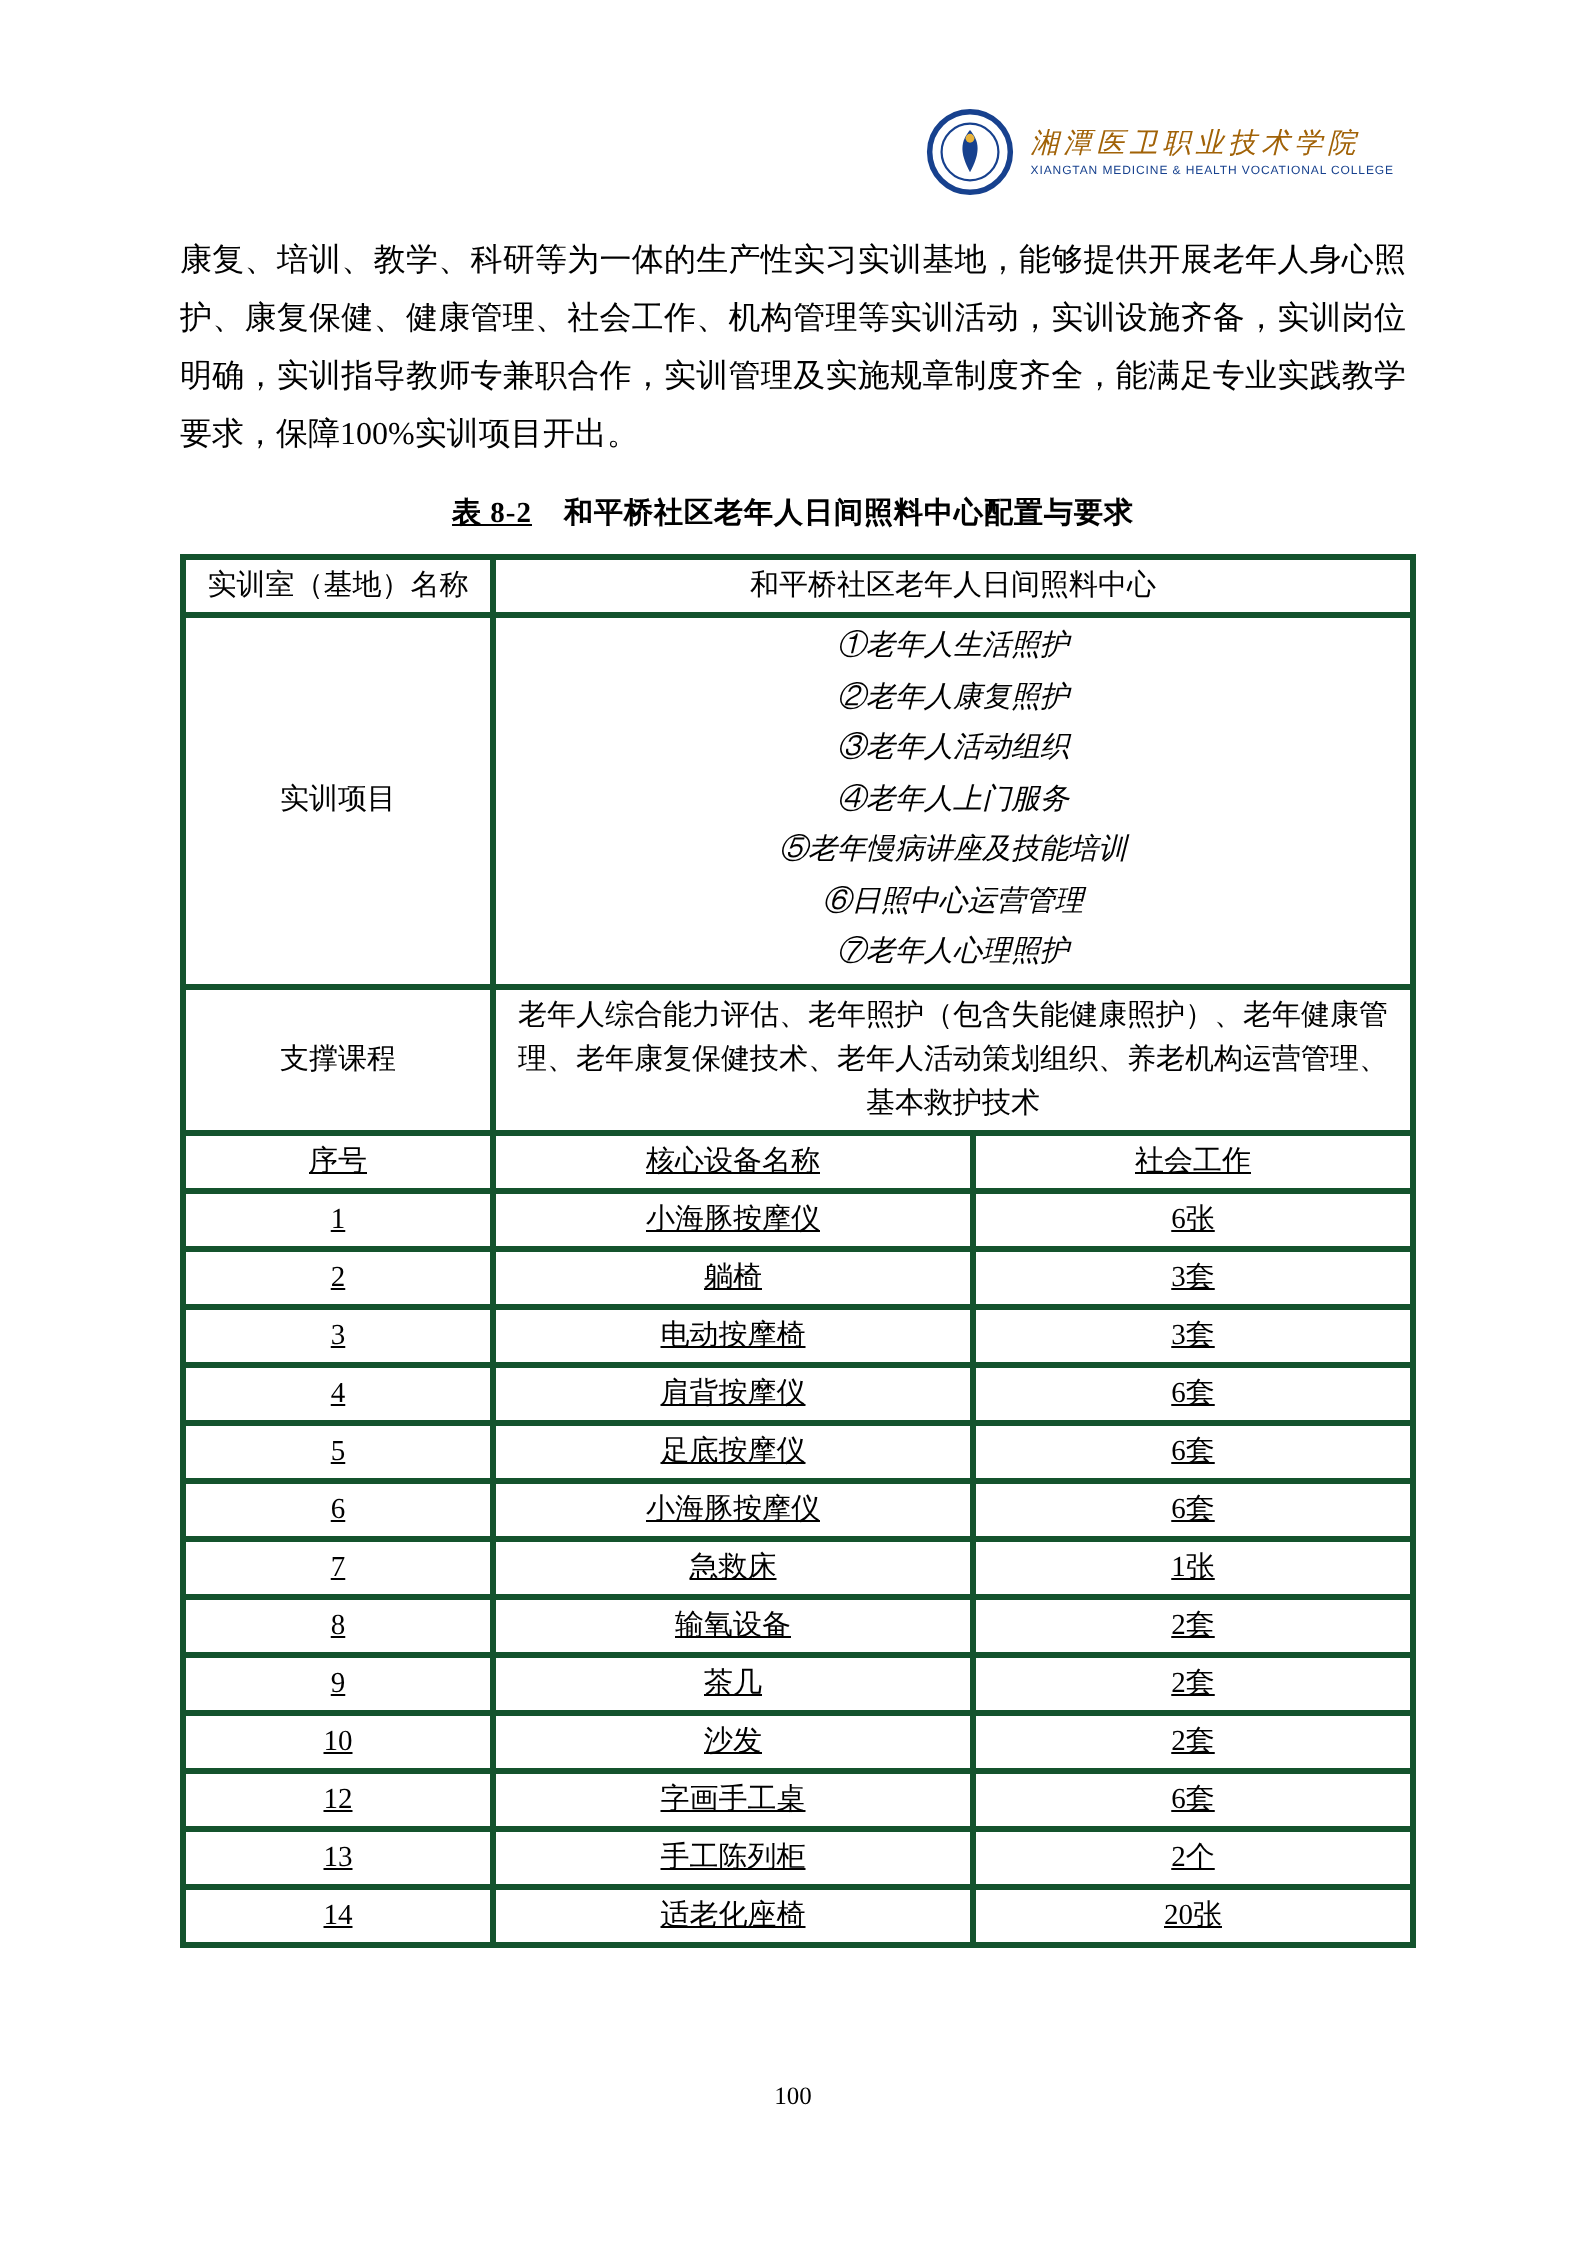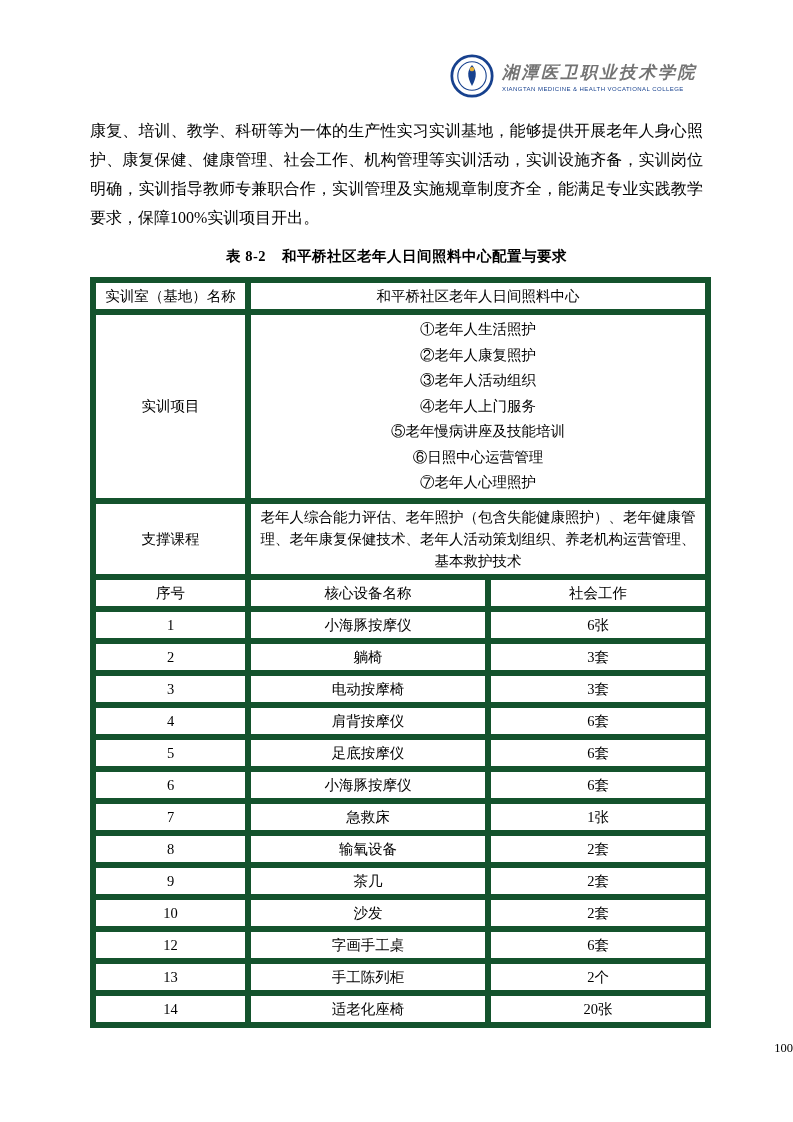--- a/index.html
+++ b/index.html
@@ -14,68 +14,68 @@
     overflow:hidden;
   }
   
   .header {
     position:absolute; top:54px; right:96px;
     display:flex; align-items:center; gap:8px;
   }
   .emblem { width:44px; height:44px; display:block; }
   .logo-text { display:flex; flex-direction:column; align-items:flex-start; }
   .logo-cn {
-    font-size:17px; font-weight:bold; font-style:italic;
-    color:#737373; letter-spacing:2.5px; white-space:nowrap;
+    font-size:14px; font-weight:normal; font-style:italic;
+    color:#a16207; letter-spacing:2.5px; white-space:nowrap;
     font-family:"Liberation Serif","DejaVu Serif",serif;
   }
   .logo-en {
     font-size:6px; color:#17418e; letter-spacing:0.45px; margin-top:2px;
     white-space:nowrap;
     font-family:"Liberation Sans","DejaVu Sans",sans-serif;
   }
   
   .content { padding:116px 90px 0 90px; }
   .body-paragraph {
     font-size:16px; line-height:29px;
     text-align:justify;
   }
   .table-caption {
     margin-top:15px;
     text-align:center;
     font-weight:bold;
     font-size:14.5px;
     letter-spacing:0.5px;
   }
-  .caption-label { margin-right:16px; }
+  .caption-label { margin-right:16px;text-decoration:underline; }
   
   table.spec {
     border-collapse:collapse;
     table-layout:fixed;
     width:615px;
     margin-top:11px;
     font-size:14.5px;
   }
   table.spec td {
-    border:6px solid #14532d;
+    border:3px solid #14532d;
     text-align:center;
     vertical-align:middle;
     padding:2px 4px;
     height:28px;
     line-height:22px;
     overflow:hidden;
   }
   td.projects-cell { text-align:left; padding:5px 12px; }
-  td.projects-cell div { line-height:25.5px; }
+  td.projects-cell div { line-height:25.5px;font-style:italic; }
   td.courses-cell { line-height:27.5px; padding:3px 10px; }
-  tr.equip-row td, tr.equip-header td { height:27px; }
+  tr.equip-row td, tr.equip-header td { height:27px;text-decoration:underline; }
   
   .footer {
     position:absolute; bottom:66px; left:0; width:100%;
-    text-align:right; font-size:12.5px;
+    text-align:center; font-size:12.5px;
   }
 </style>
 </head>
 <body>
 
 <div class="page">
 
   <div class="header">
     <svg class="emblem" viewBox="0 0 48 48" aria-hidden="true">
       <circle cx="24" cy="24" r="22" fill="#ffffff" stroke="#17418e" stroke-width="3"></circle>

